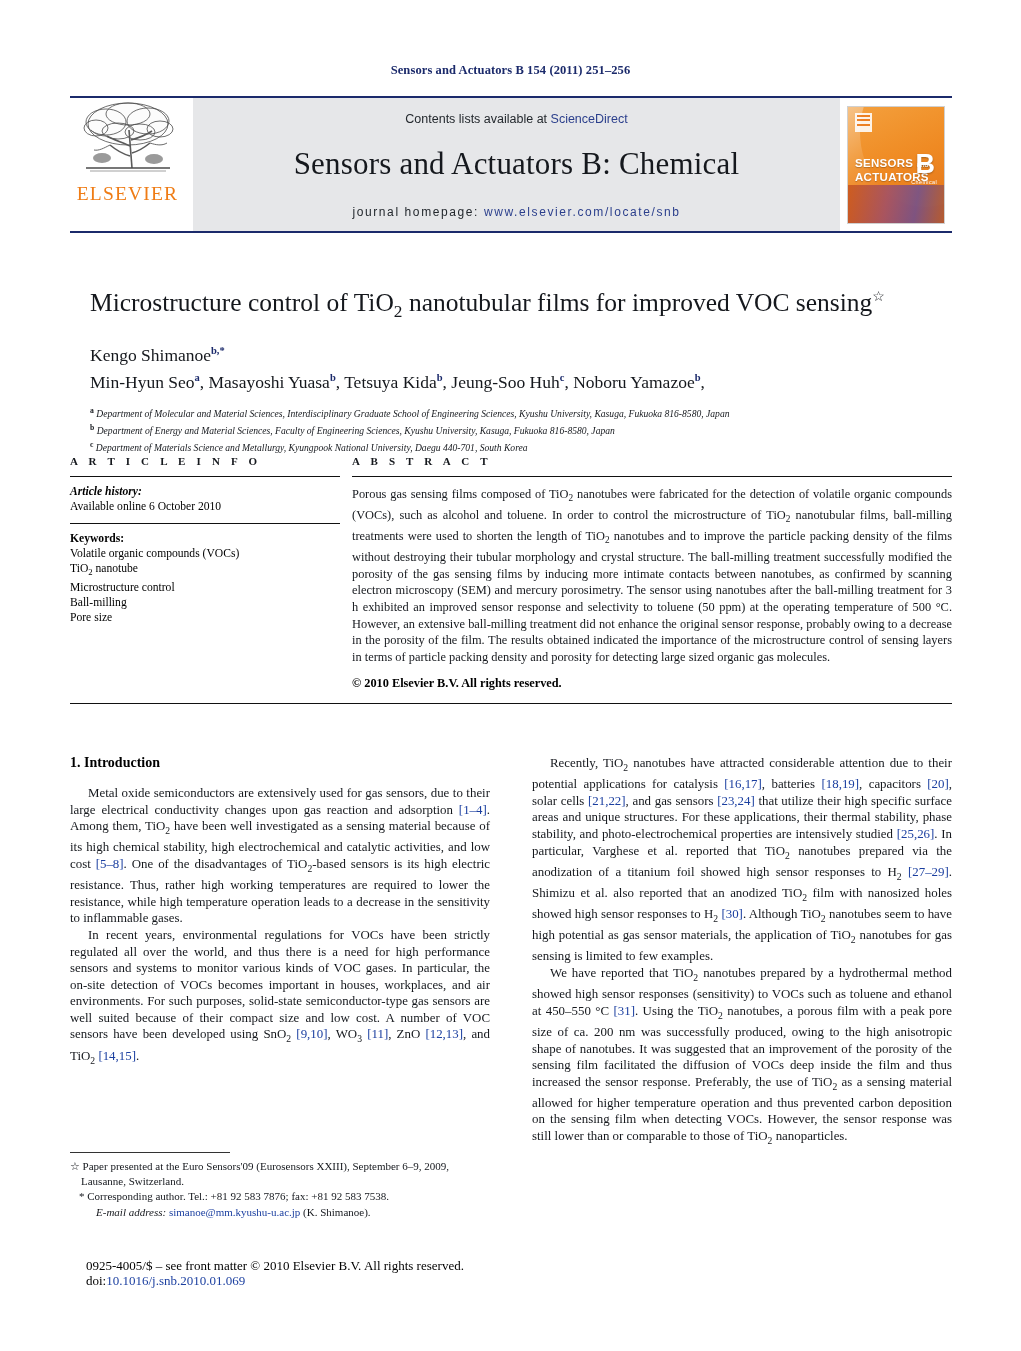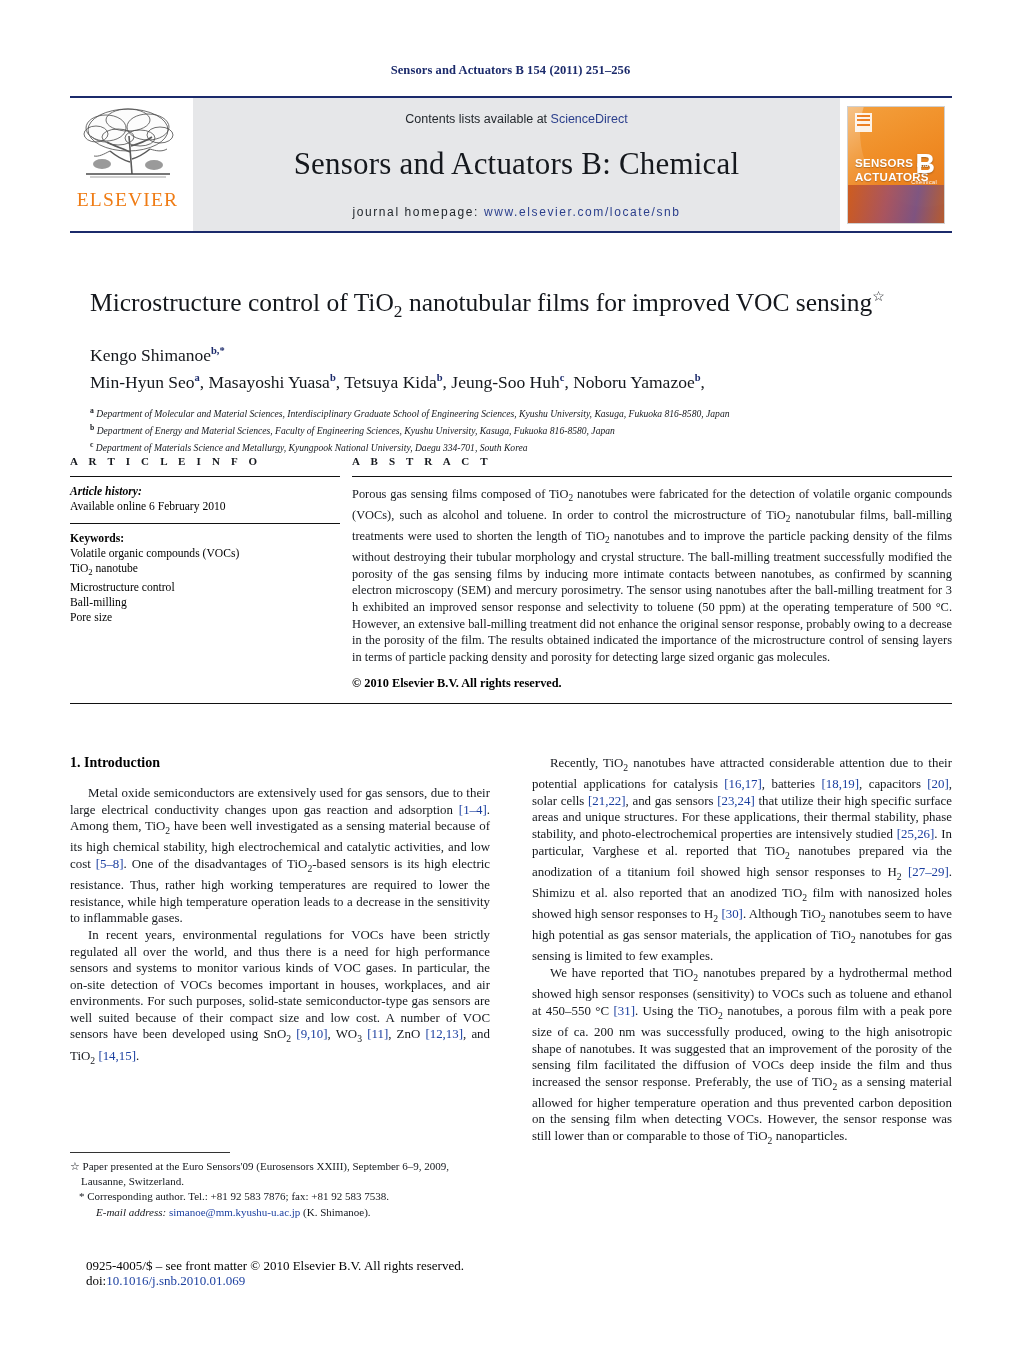--- a/index.html
+++ b/index.html
@@ -45,21 +45,20 @@
     align-items: stretch;
   }
   .elsevier-logo {
     width: 115px;
     flex: 0 0 115px;
     background: #fff;
     display: flex;
     flex-direction: column;
     align-items: center;
     justify-content: flex-start;
-    padding-top: 6px;
   }
   .tree-box { width: 96px; height: 84px; }
   .elsevier-word {
     font-family: "Liberation Serif", serif;
     font-size: 19.5px;
     letter-spacing: 1.2px;
     color: #ef7c15;
     margin-top: 1px;
     width: 100%;
     text-align: center;
@@ -371,32 +370,32 @@
     <h1 class="paper-title"><span>Microstructure control of TiO</span><sub>2</sub><span> nanotubular films for improved VOC sensing</span><span class="star">☆</span></h1>
 
     <div class="authors">
       <div>Kengo Shimanoe<sup>b,*</sup></div>
       <div>Min-Hyun Seo<sup>a</sup>, Masayoshi Yuasa<sup>b</sup>, Tetsuya Kida<sup>b</sup>, Jeung-Soo Huh<sup>c</sup>, Noboru Yamazoe<sup>b</sup>,</div>
     </div>
 
     <div class="affils">
       <div><sup>a</sup> <span>Department of Molecular and Material Sciences, Interdisciplinary Graduate School of Engineering Sciences, Kyushu University, Kasuga, Fukuoka 816-8580, Japan</span></div>
       <div><sup>b</sup> <span>Department of Energy and Material Sciences, Faculty of Engineering Sciences, Kyushu University, Kasuga, Fukuoka 816-8580, Japan</span></div>
-      <div><sup>c</sup> <span>Department of Materials Science and Metallurgy, Kyungpook National University, Daegu 334-701, South Korea</span></div>
+      <div><sup>c</sup> <span>Department of Materials Science and Metallurgy, Kyungpook National University, Daegu 440-701, South Korea</span></div>
     </div>
   </div>
 
   <div class="info-abstract">
     <div class="ia-head-row">
       <div class="ia-left">
         <div class="section-caps">A R T I C L E    I N F O</div>
         <div class="rule-thin"></div>
         <div class="hist-block">
           <div class="lbl">Article history:</div>
-          <div>Available online 6 February 2010</div>
+          <div>Available online 6 October 2010</div>
         </div>
         <div class="rule-thin"></div>
         <div class="kw-block">
           <div class="lbl">Keywords:</div>
           <div>Volatile organic compounds (VOCs)</div>
           <div>TiO<sub>2</sub> nanotube</div>
           <div>Microstructure control</div>
           <div>Ball-milling</div>
           <div>Pore size</div>
         </div>

